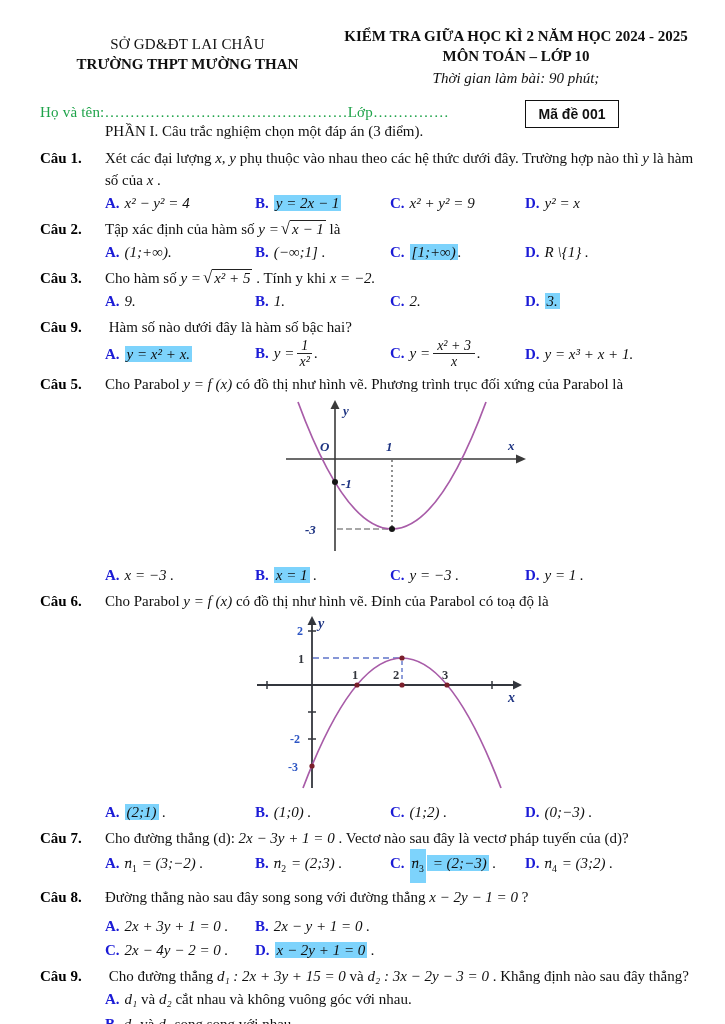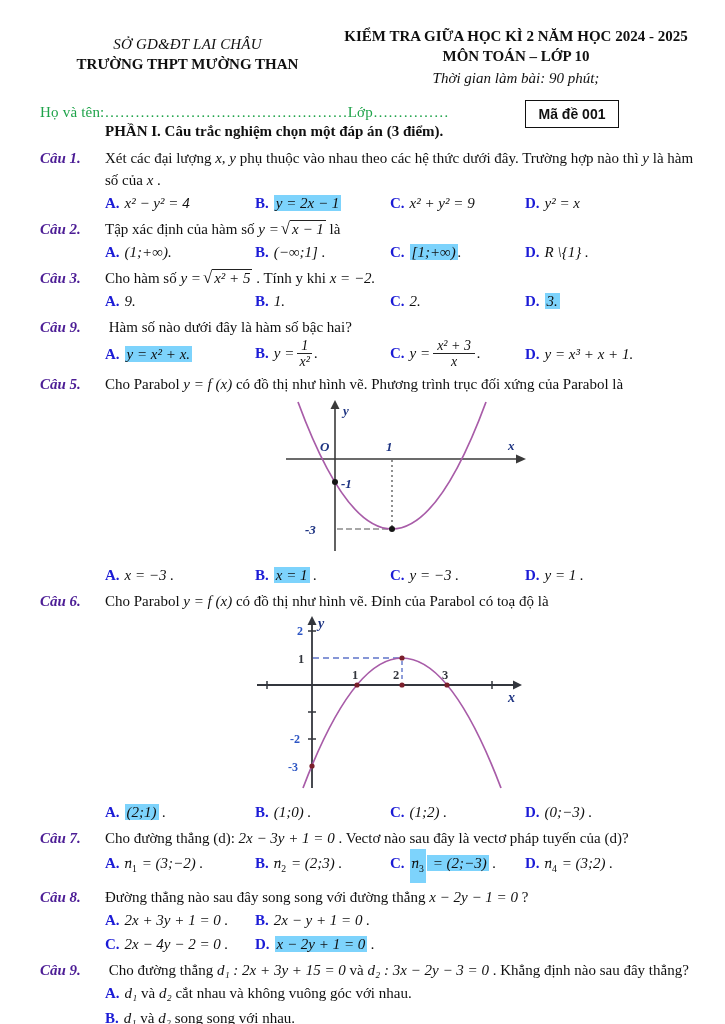--- a/index.html
+++ b/index.html
@@ -4,40 +4,40 @@
 <style>
   html,body{margin:0;padding:0;background:#fff;}
   body{width:725px;height:1024px;overflow:hidden;
        font-family:"Liberation Serif","DejaVu Serif",serif;
        font-size:15px;color:#101010;}
   .page{position:relative;width:725px;height:1024px;padding:26px 28px 0 40px;box-sizing:border-box;}
 
   
   .hdr{display:flex;}
   .hdr-left{width:295px;text-align:center;padding-top:8px;line-height:20px;}
-  .hdr-left .l1{font-weight:normal;letter-spacing:.2px;font-style:italic;}
+  .hdr-left .l1{font-weight:normal;letter-spacing:.2px;}
   .hdr-left .l2{font-weight:bold;}
   .hdr-right{flex:1;text-align:center;line-height:20px;}
   .hdr-right .r1,.hdr-right .r2{font-weight:bold;}
   .hdr-right .r3{font-style:italic;margin-top:2px;}
   .code-box{position:absolute;left:525px;top:100px;width:92px;height:26px;
             border:1.6px solid #111;display:flex;align-items:center;justify-content:center;
             font-family:"Liberation Sans","DejaVu Sans",sans-serif;font-weight:bold;font-size:14px;}
   .name-line{color:#1fa34a;font-weight:normal;margin-top:16px;letter-spacing:.2px;}
-  .part-title{font-weight:bold;margin:2px 0 7px 65px;}
+  .part-title{font-weight:normal;margin:2px 0 7px 65px;}
 
   
   .q{margin-bottom:3px;}
   .q-stem{padding-left:65px;text-indent:-65px;line-height:22px;margin-top:3px;}
-  .q-num{display:inline-block;width:65px;text-indent:0;color:#4c1d95;font-weight:bold;font-style:italic;}
+  .q-num{display:inline-block;width:65px;text-indent:0;color:#000000;font-weight:bold;}
   .stem .m,.opt .m{font-style:italic;}
   .stem .pt{font-style:normal;}
   .opts{margin-left:65px;line-height:24px;}
   .opts4{display:grid;grid-template-columns:150px 135px 135px 1fr;align-items:center;}
-  .opts2x2{display:grid;grid-template-columns:150px 1fr;max-width:340px;align-items:center;}
+  .opts2x2{display:grid;grid-template-columns:150px 1fr;max-width:340px;align-items:center;margin-top:6px;}
   .optslist .opt{display:block;line-height:25px;}
   .opt{white-space:nowrap;}
   .ol{color:#1b1bd6;font-weight:bold;margin-right:5px;}
   .hl{background:#7dd3fc;padding:0 2px;}
 
   
   .frac{display:inline-block;vertical-align:middle;text-align:center;font-style:italic;
         line-height:1.08;margin:1px 2px 0 3px;font-size:14px;position:relative;top:-1px;}
   .fnum{display:block;border-bottom:1.2px solid #222;padding:0 4px;}
   .fden{display:block;}

